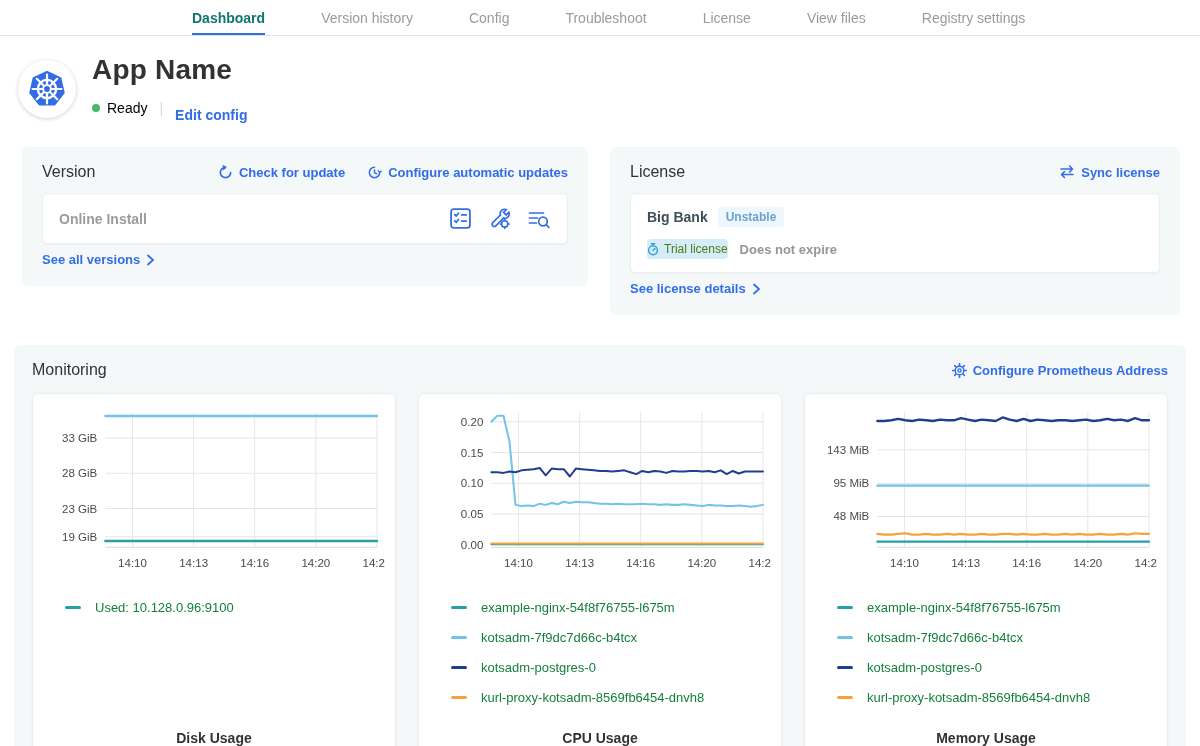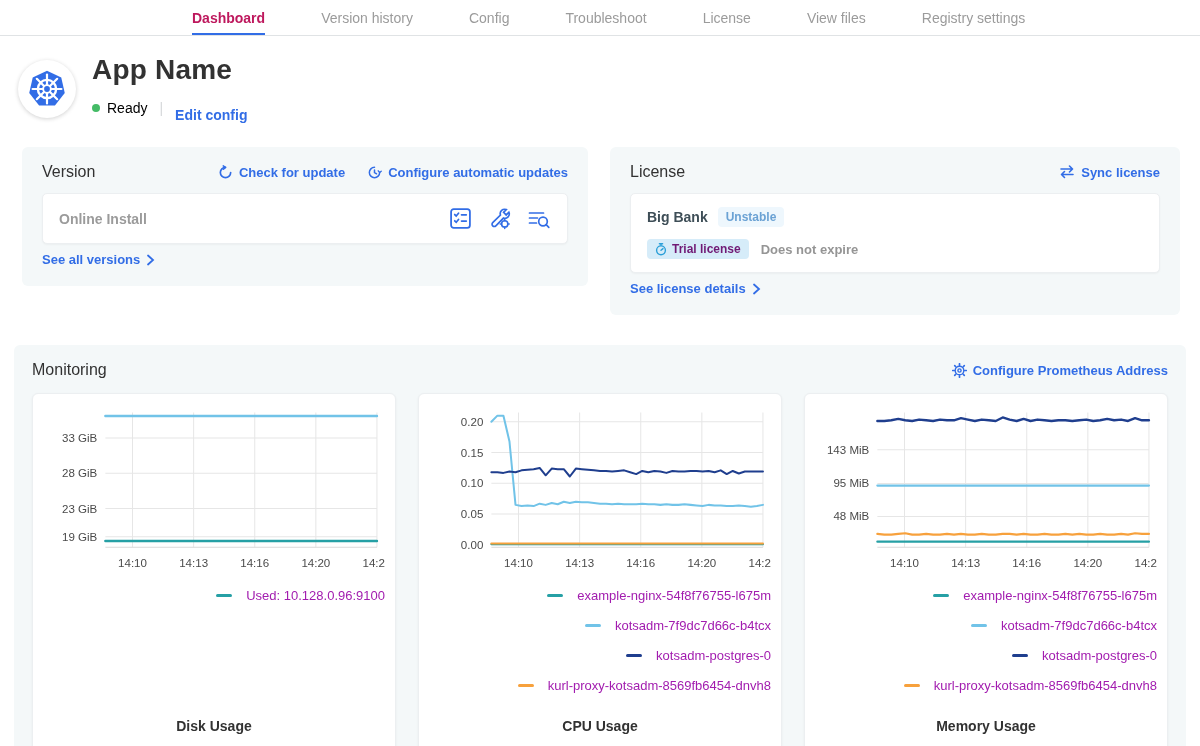--- a/index.html
+++ b/index.html
@@ -4,21 +4,21 @@
 <style>
   * { margin:0; padding:0; box-sizing:border-box; }
   html,body { width:1200px; height:746px; background:#fff;
     font-family:"Liberation Sans","DejaVu Sans",sans-serif; color:#323232; overflow:hidden; }
 
   
   .topnav { height:36px; border-bottom:1px solid #e0e3e5; display:flex; align-items:stretch;
     padding-left:192px; gap:56px; background:#fff; }
   .tab { display:flex; align-items:center; font-size:14px; color:#9b9b9b; cursor:pointer;
     border-bottom:2px solid transparent; padding-top:2px; white-space:nowrap; }
-  .tab.active { color:#be185d; font-weight:700; border-bottom-color:#326de6; }
+  .tab.active { color:#0f766e; font-weight:700; border-bottom-color:#326de6; }
 
   
   .app-header { display:flex; align-items:center; margin:18px 22px 0 18px; }
   .app-icon { width:58px; height:58px; border-radius:50%; background:#fff;
     box-shadow:0 1px 4px rgba(0,0,0,.18); display:flex; align-items:center; justify-content:center; }
   .app-meta { margin-left:16px; }
   .app-title { font-size:28px; font-weight:700; letter-spacing:.2px; }
   .app-sub { display:flex; align-items:center; margin-top:6px; font-size:14px; }
   .dot { width:8px; height:8px; border-radius:50%; background:#44bb66; margin-right:7px; }
   .ready { color:#000000; }
@@ -51,34 +51,34 @@
   .vicons { display:flex; gap:16px; align-items:center; }
   .icon-btn { background:none; border:none; cursor:pointer; padding:0; display:flex; }
   .see-link { margin-top:6px; }
 
   .lic-row1 { display:flex; align-items:center; gap:10px; }
   .lic-name { font-size:14px; font-weight:700; color:#3e4e57; }
   .badge-channel { background:#eef7fd; color:#6ba2d4; font-size:12px; font-weight:600;
     padding:3px 8px; border-radius:4px; }
   .lic-row2 { display:flex; align-items:center; gap:12px; margin-top:12px; }
   .badge-trial { display:inline-flex; align-items:center; gap:5px; background:#d6ecf9;
-    color:#701a75; font-size:12px; font-weight:700; padding:3px 8px; border-radius:4px; }
+    color:#4d7c0f; font-size:12px; font-weight:400; padding:3px 0; border-radius:4px; }
   .lic-exp { font-size:13px; color:#959595; font-weight:600; }
 
   
   .monitoring { margin:30px 14px 0 14px; background:#f4f8f9; border-radius:6px;
     padding:16px 18px 18px 18px; }
   .charts-row { display:flex; gap:22px; margin-top:14px; align-items:stretch; }
   .chart-card { flex:1 1 0; background:#fff; border:1px solid #eceff1; border-radius:6px;
     box-shadow:0 1px 3px rgba(0,0,0,.05); padding:12px 10px 10px 10px;
     display:flex; flex-direction:column; min-height:340px; }
   .chart-svg { width:100%; height:172px; display:block; }
   .legend { margin-top:10px; }
-  .legend-item { display:flex; align-items:center; gap:14px; margin:0 0 15px 22px;
-    font-size:13px; color:#a21caf;justify-content:flex-end; }
+  .legend-item { display:flex; align-items:center; gap:14px; margin:12px 0 15px 22px;
+    font-size:13px; color:#15803d; }
   .legend-dash { width:16px; height:3px; border-radius:2px; flex:none; }
   .chart-title { margin-top:auto; text-align:center; font-size:14px; font-weight:700;
     padding:10px 0 8px 0; }
 
   svg.ic { flex:none; }
 </style>
 </head>
 <body>
 
 <nav class="topnav" id="topnav">

